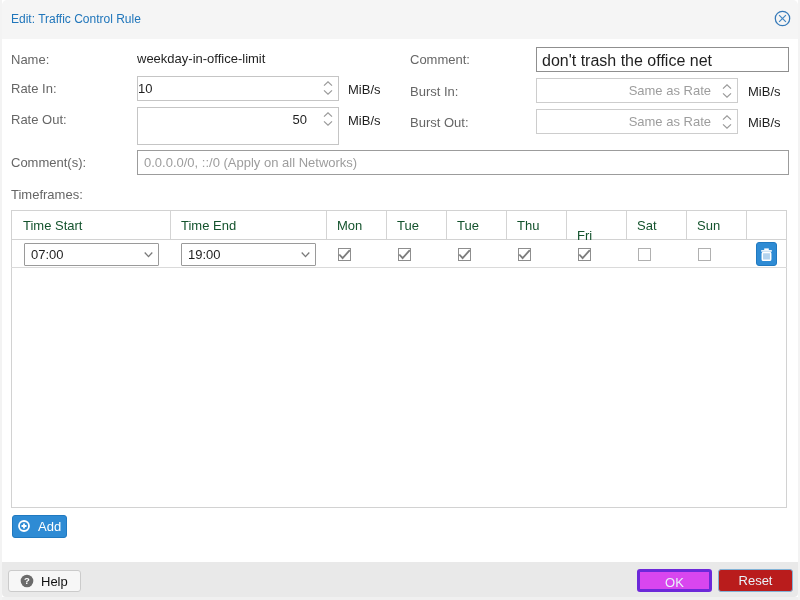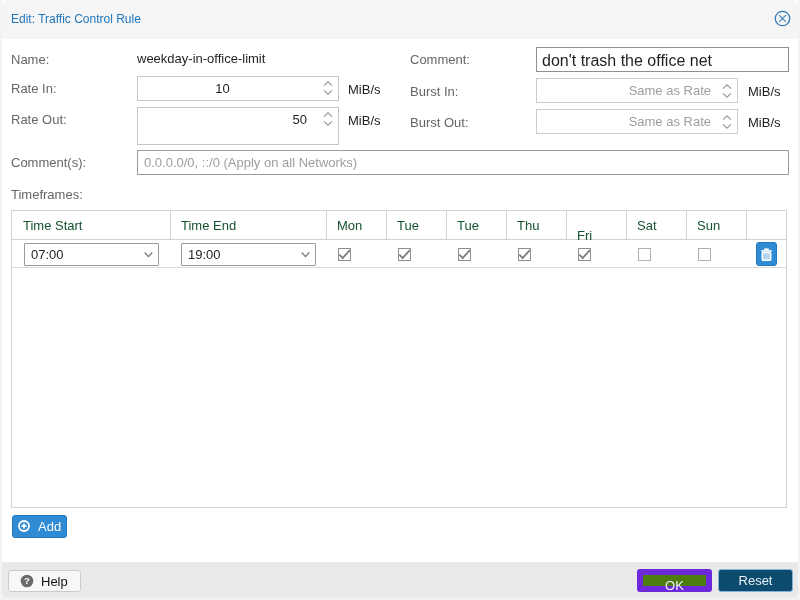--- a/index.html
+++ b/index.html
@@ -25,21 +25,21 @@
   <circle cx="8.5" cy="8.5" r="7.2" fill="none" stroke="#3579b8" stroke-width="1.25"></circle>
   <path d="M5.1 5.1 L11.9 11.9 M11.9 5.1 L5.1 11.9" stroke="#4487c3" stroke-width="1.2" fill="none"></path>
 </svg>
 
 <div class="lbl" style="left:11px; top:52px;">Name:</div>
 <div class="val" style="left:137px; top:51px;">weekday-in-office-limit</div>
 <div class="lbl" style="left:410px; top:52px;">Comment:</div>
 <div class="box" style="left:536px; top:47px; width:253px; height:25px; border:1px solid #8f8f8f; font-size:16px; color:#1f1f1f; line-height:26px; padding-left:5px;">don't trash the office net</div>
 
 <div class="lbl" style="left:11px; top:81px;">Rate In:</div>
-<div class="box" style="left:137px; top:76px; width:202px; height:25px; border:1px solid #c5c5c5; font-size:13px; color:#1f1f1f; line-height:23px; text-align:center; padding-right:31px;">10</div>
+<div class="box" style="left:137px; top:76px; width:202px; height:25px; border:1px solid #c5c5c5; font-size:13px; color:#1f1f1f; line-height:23px; text-align:left; padding-right:31px;">10</div>
 <svg class="abs" style="left:323px; top:81px;" width="10" height="14" viewBox="0 0 10 14">
   <path d="M1 4.6 L5 0.8 L9 4.6 M1 9.4 L5 13.2 L9 9.4" stroke="#9a9a9a" stroke-width="1.2" fill="none"></path>
 </svg>
 <div class="val" style="left:348px; top:82px;">MiB/s</div>
 <div class="lbl" style="left:410px; top:84px;">Burst In:</div>
 <div class="box" style="left:536px; top:78px; width:202px; height:25px; border:1px solid #cdcdcd; font-size:13px; color:#9d9d9d; line-height:23px; text-align:right; padding-right:26px;">Same as Rate</div>
 <svg class="abs" style="left:722px; top:84px;" width="10" height="14" viewBox="0 0 10 14">
   <path d="M1 4.6 L5 0.8 L9 4.6 M1 9.4 L5 13.2 L9 9.4" stroke="#9a9a9a" stroke-width="1.2" fill="none"></path>
 </svg>
 <div class="val" style="left:748px; top:84px;">MiB/s</div>
@@ -139,14 +139,14 @@
 
 <div class="abs" style="left:2px; top:562px; width:796px; height:35px; background:#e9e9e9; border-radius:0 0 4px 4px;"></div>
 
 <div class="abs" style="left:8px; top:570px; width:73px; height:22px; background:#f7f7f7; border:1px solid #cbcbcb; border-radius:3px;"></div>
 <svg class="abs" style="left:20px; top:574px;" width="14" height="14" viewBox="0 0 14 14">
   <circle cx="7" cy="7" r="6.3" fill="#6b6b6b"></circle>
   <text x="7" y="10.4" text-anchor="middle" font-family="Liberation Sans" font-size="9.5" font-weight="bold" fill="#fff">?</text>
 </svg>
 <div class="abs" style="left:41px; top:574px; font-size:13px; color:#111;">Help</div>
 
-<div class="abs" style="left:637px; top:569px; width:75px; height:23px; background:#4d7c0f; border:6px solid #6d28d9; border-radius:3px; font-size:13px; color:#e9f2f9; text-align:center; line-height:21px;">OK</div>
-<div class="abs" style="left:718px; top:569px; width:75px; height:23px; background:#0c4a6e; border:1px solid #82b2d6; border-radius:3px; font-size:13px; color:#e9f2f9; text-align:center; line-height:21px;">Reset</div>
+<div class="abs" style="left:637px; top:569px; width:75px; height:23px; background:#d946ef; border:3px solid #6d28d9; border-radius:3px; font-size:13px; color:#e9f2f9; text-align:center; line-height:21px;">OK</div>
+<div class="abs" style="left:718px; top:569px; width:75px; height:23px; background:#b91c1c; border:1px solid #82b2d6; border-radius:3px; font-size:13px; color:#e9f2f9; text-align:center; line-height:21px;">Reset</div>
 
 </body></html>

